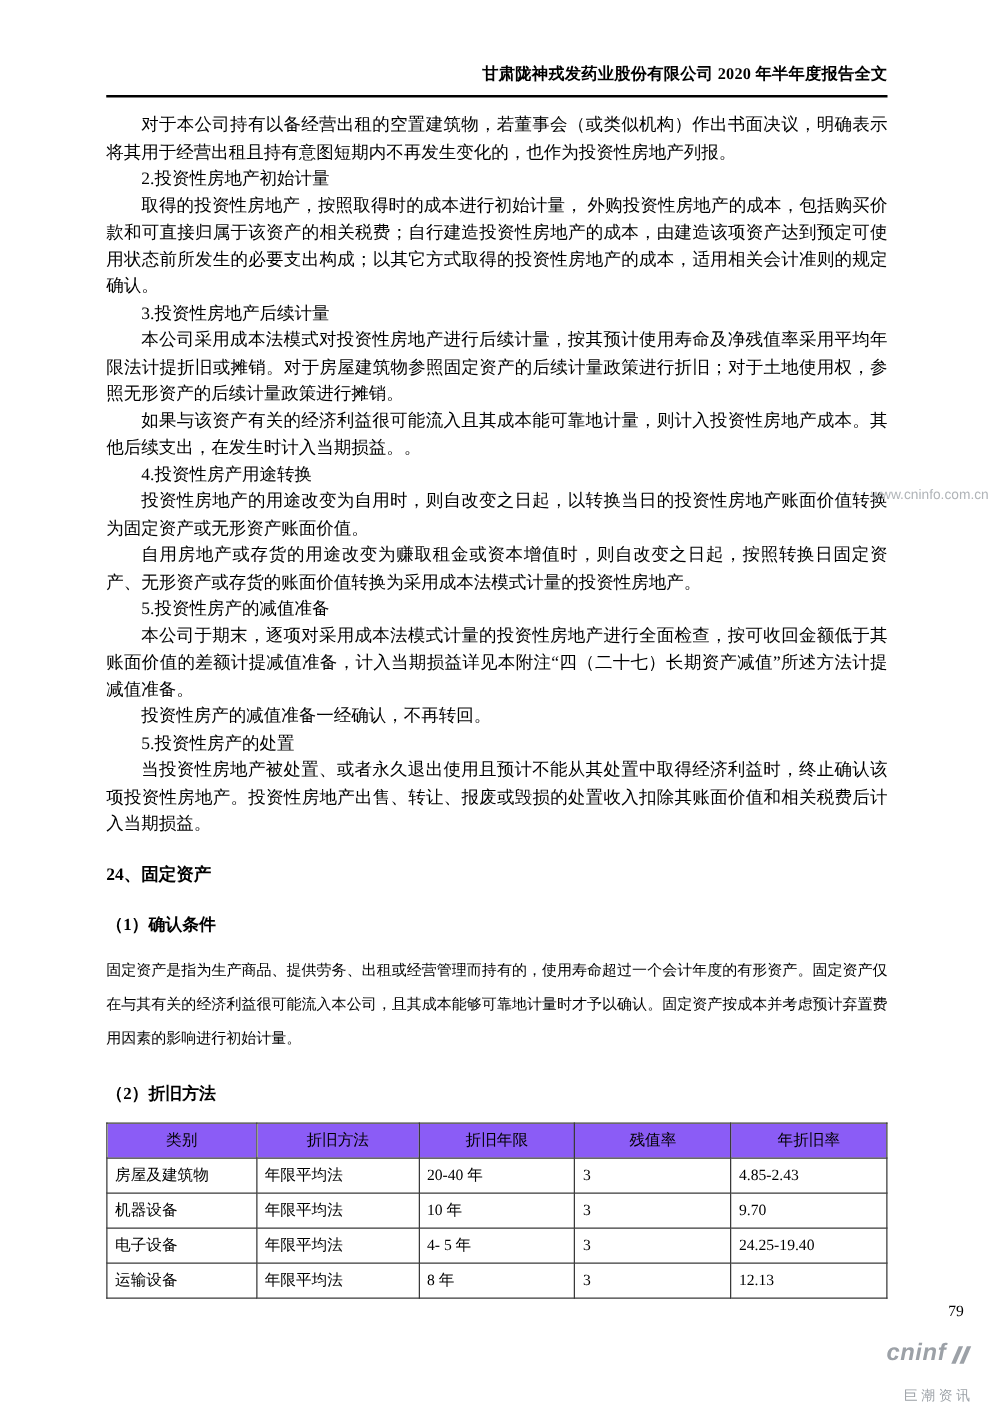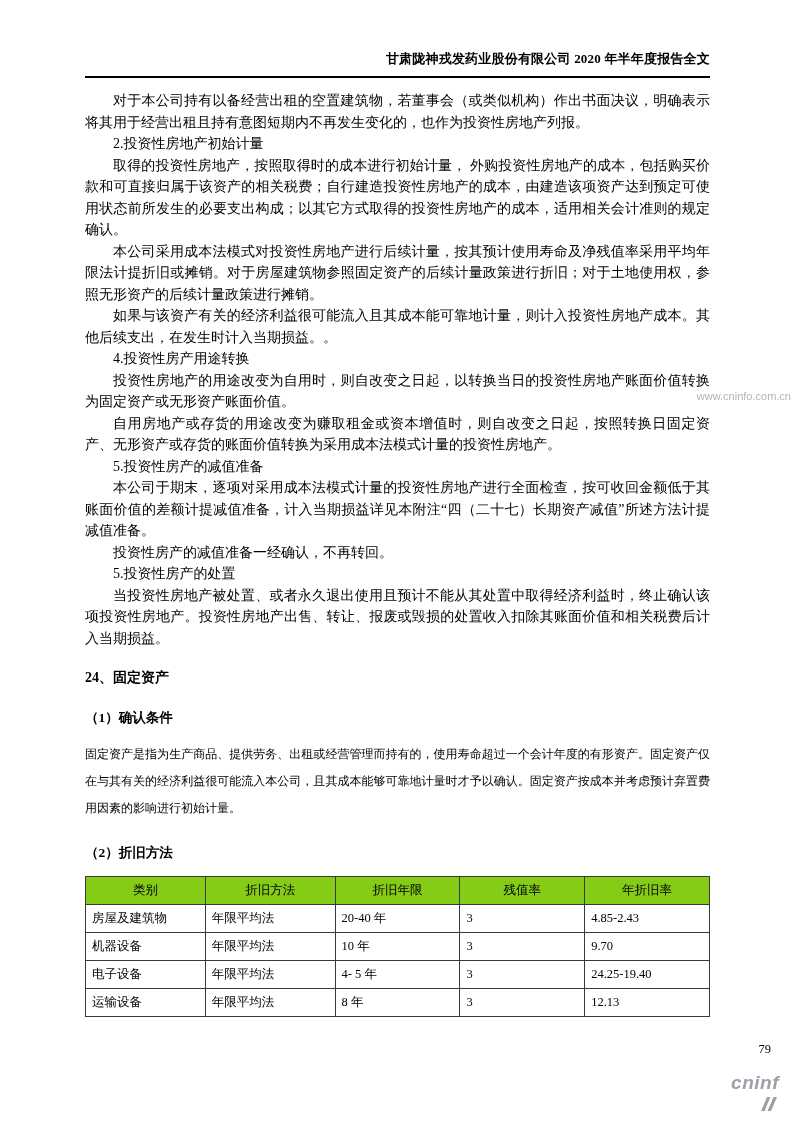--- a/index.html
+++ b/index.html
@@ -25,54 +25,55 @@
   .small-para   { font-size:12px; line-height:27px; text-align:justify; margin-top:14px; }
 
   table.dep {
     width:100%; border-collapse:collapse; margin-top:14px;
     font-size:12.5px; table-layout:fixed;
   }
   table.dep th, table.dep td {
     border:1px solid #3a3a3a; padding:5px 6px; font-weight:normal;
     overflow:hidden; white-space:nowrap;
   }
-  table.dep th { background:#84cc16; text-align:center; }
+  table.dep th { background:#8b5cf6; text-align:center; }
   table.dep td { text-align:left;font-family:Liberation Serif, serif; }
 
   .page-number {
     position:absolute; right:22px; top:1042px; font-size:12.5px;
   }
   .watermark {
     position:absolute; right:2px; top:390px; font-size:11px; color:#b0b4b8;
     font-family:"Liberation Sans","DejaVu Sans",sans-serif;
   }
 
   .logo {
     position:absolute; right:14px; top:1072px; text-align:right;
     color:#9ca1a7; font-family:"Liberation Sans","DejaVu Sans",sans-serif;
     line-height:1.15;
   }
-  .logo-top { display:flex; align-items:flex-end; justify-content:flex-end; gap:2px;flex-direction:column; }
+  .logo-top { display:flex; align-items:flex-end; justify-content:flex-end; gap:2px; }
   .logo-text { font-size:19px; font-weight:bold; font-style:italic; letter-spacing:0.5px; }
   .logo-mark { display:block; margin-bottom:2px; }
   .logo-cn  { font-size:11px; letter-spacing:3px; margin-top:17px; }
   .logo-url { font-size:9px; letter-spacing:0.2px; }
 </style>
 </head>
 <body>
 
 <div class="page">
 
   <div class="doc-header">甘肃陇神戎发药业股份有限公司 2020 年半年度报告全文</div>
   <div class="header-rule"></div>
 
   <div class="body-text">
     <p class="para">对于本公司持有以备经营出租的空置建筑物，若董事会（或类似机构）作出书面决议，明确表示将其用于经营出租且持有意图短期内不再发生变化的，也作为投资性房地产列报。</p>
     <p class="para">2.投资性房地产初始计量</p>
     <p class="para">取得的投资性房地产，按照取得时的成本进行初始计量， 外购投资性房地产的成本，包括购买价款和可直接归属于该资产的相关税费；自行建造投资性房地产的成本，由建造该项资产达到预定可使用状态前所发生的必要支出构成；以其它方式取得的投资性房地产的成本，适用相关会计准则的规定确认。</p>
+    <p class="para">3.投资性房地产后续计量</p>
     <p class="para">本公司采用成本法模式对投资性房地产进行后续计量，按其预计使用寿命及净残值率采用平均年限法计提折旧或摊销。对于房屋建筑物参照固定资产的后续计量政策进行折旧；对于土地使用权，参照无形资产的后续计量政策进行摊销。</p>
     <p class="para">如果与该资产有关的经济利益很可能流入且其成本能可靠地计量，则计入投资性房地产成本。其他后续支出，在发生时计入当期损益。。</p>
     <p class="para">4.投资性房产用途转换</p>
     <p class="para">投资性房地产的用途改变为自用时，则自改变之日起，以转换当日的投资性房地产账面价值转换为固定资产或无形资产账面价值。</p>
     <p class="para">自用房地产或存货的用途改变为赚取租金或资本增值时，则自改变之日起，按照转换日固定资产、无形资产或存货的账面价值转换为采用成本法模式计量的投资性房地产。</p>
     <p class="para">5.投资性房产的减值准备</p>
     <p class="para">本公司于期末，逐项对采用成本法模式计量的投资性房地产进行全面检查，按可收回金额低于其账面价值的差额计提减值准备，计入当期损益详见本附注“四（二十七）长期资产减值”所述方法计提减值准备。</p>
     <p class="para">投资性房产的减值准备一经确认，不再转回。</p>
     <p class="para">5.投资性房产的处置</p>
     <p class="para">当投资性房地产被处置、或者永久退出使用且预计不能从其处置中取得经济利益时，终止确认该项投资性房地产。投资性房地产出售、转让、报废或毁损的处置收入扣除其账面价值和相关税费后计入当期损益。</p>

